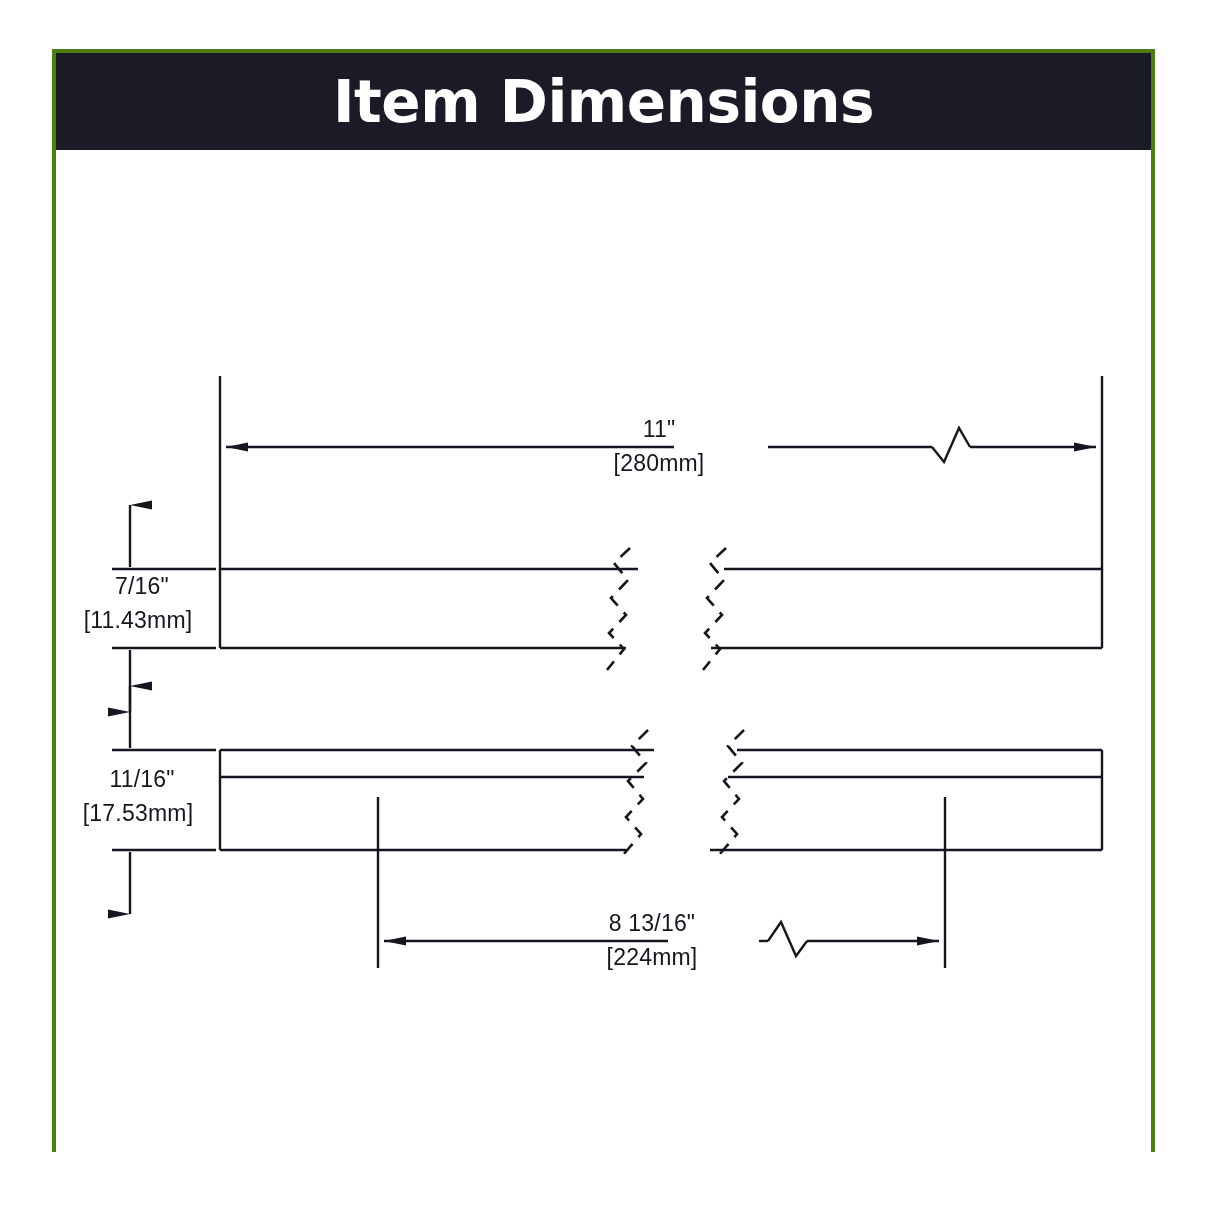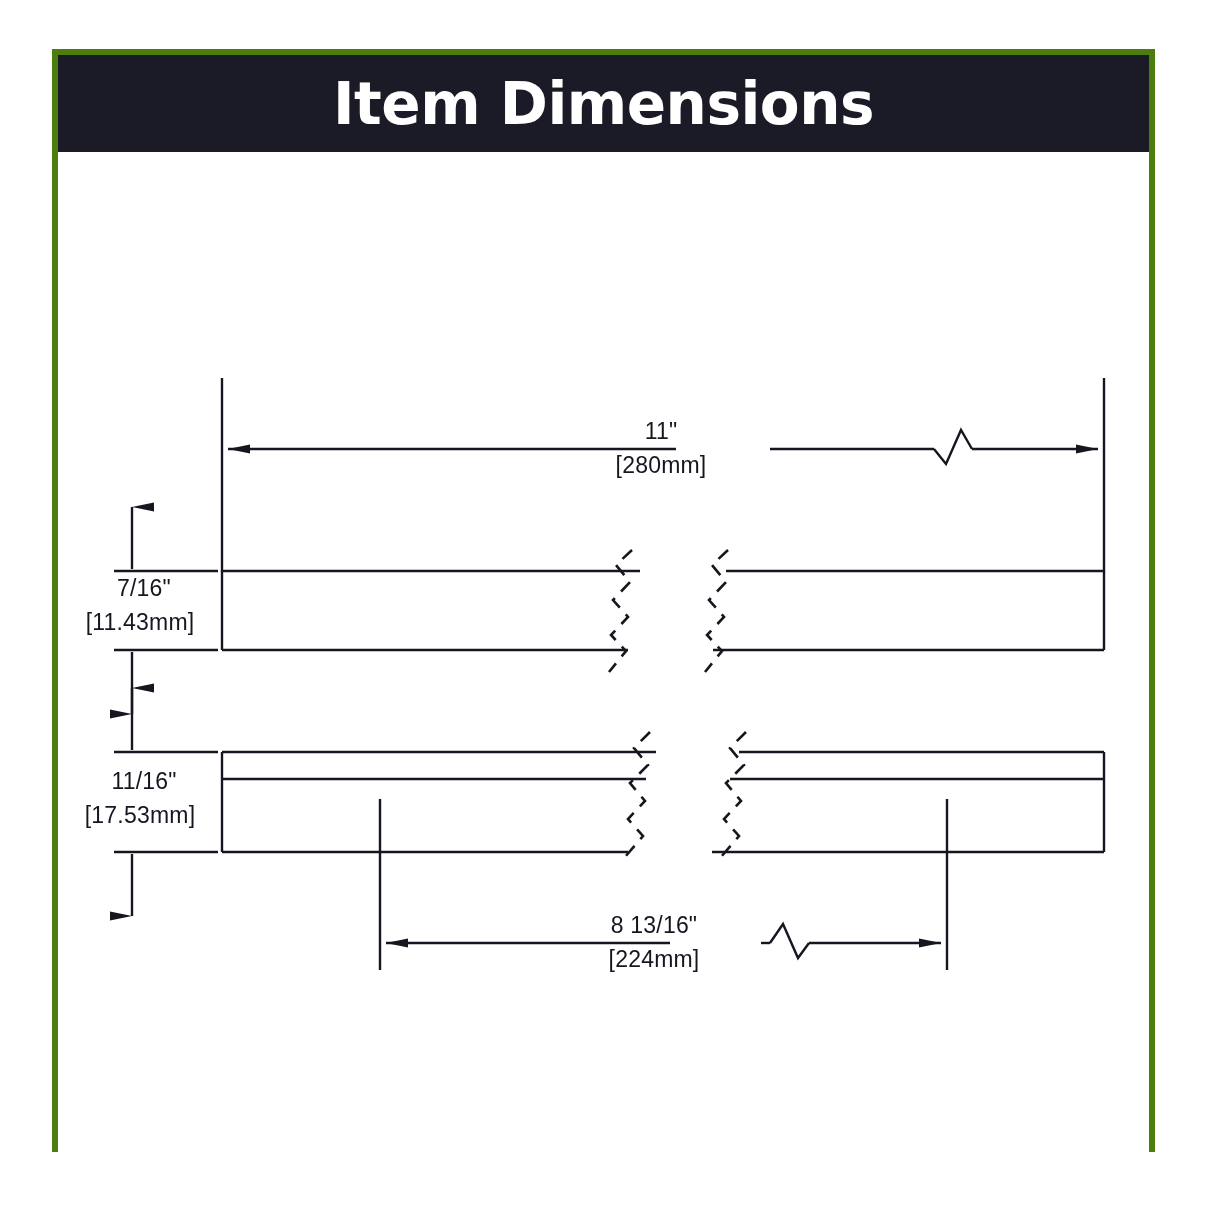--- a/index.html
+++ b/index.html
@@ -19,21 +19,21 @@
     height: 1214px;
     background: #ffffff;
   }
   
   #frame {
     position: absolute;
     left: 52px;
     top: 49px;
     width: 1103px;
     height: 1103px;
-    border: 6px solid #4d7c0f;
+    border: 4px solid #4d7c0f;
     box-sizing: border-box;
     background: #15803d;
   }
   
   #title-bar {
     position: absolute;
     left: 0;
     top: 0;
     width: 100%;
     height: 97px;

